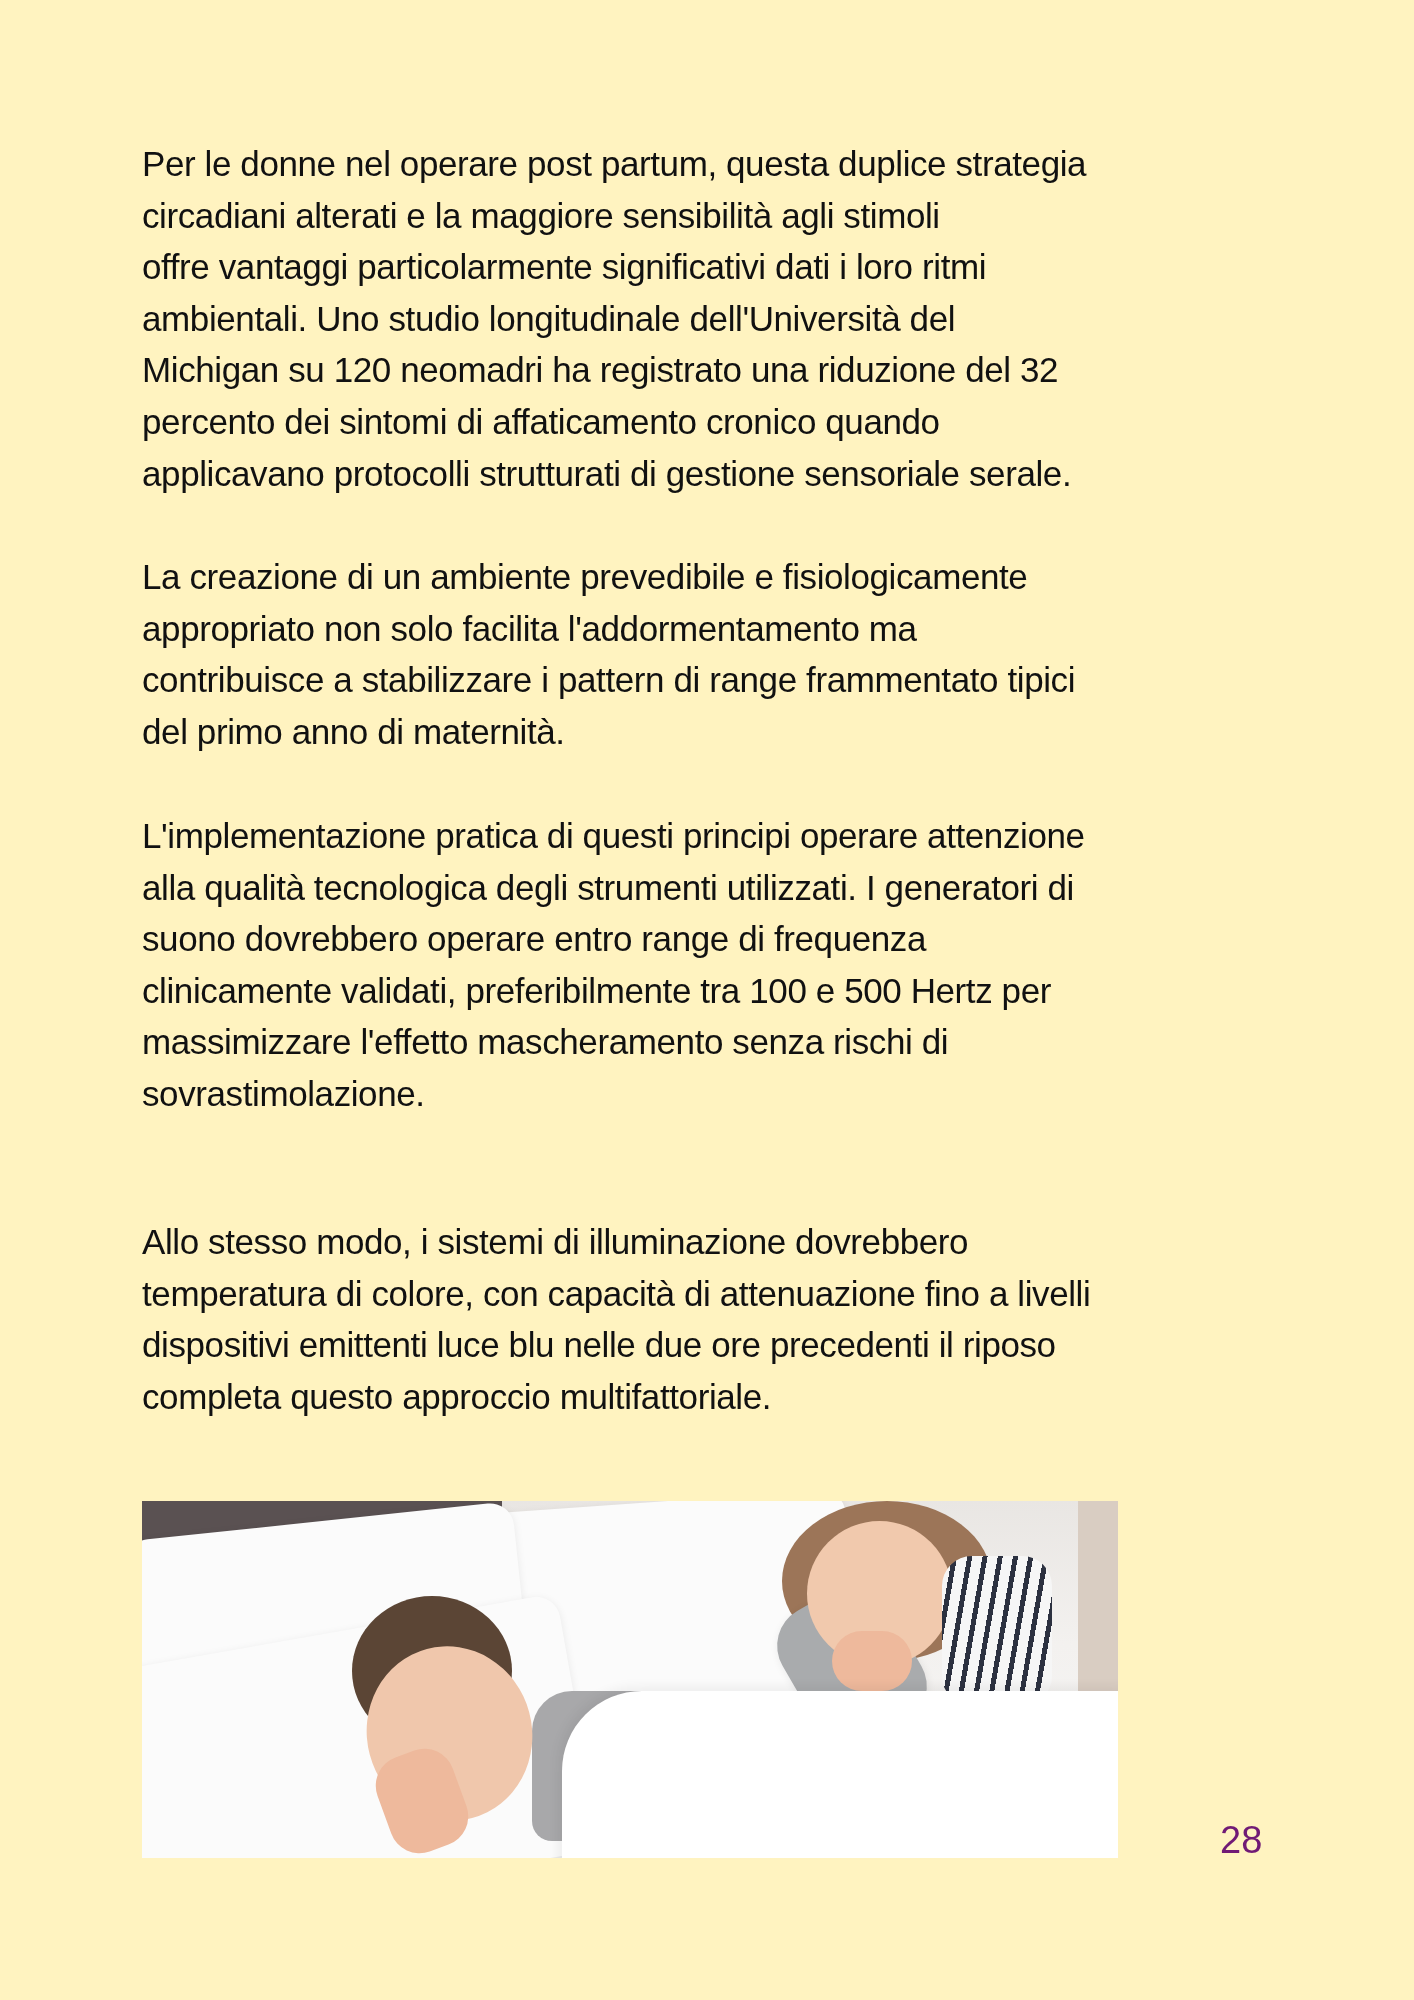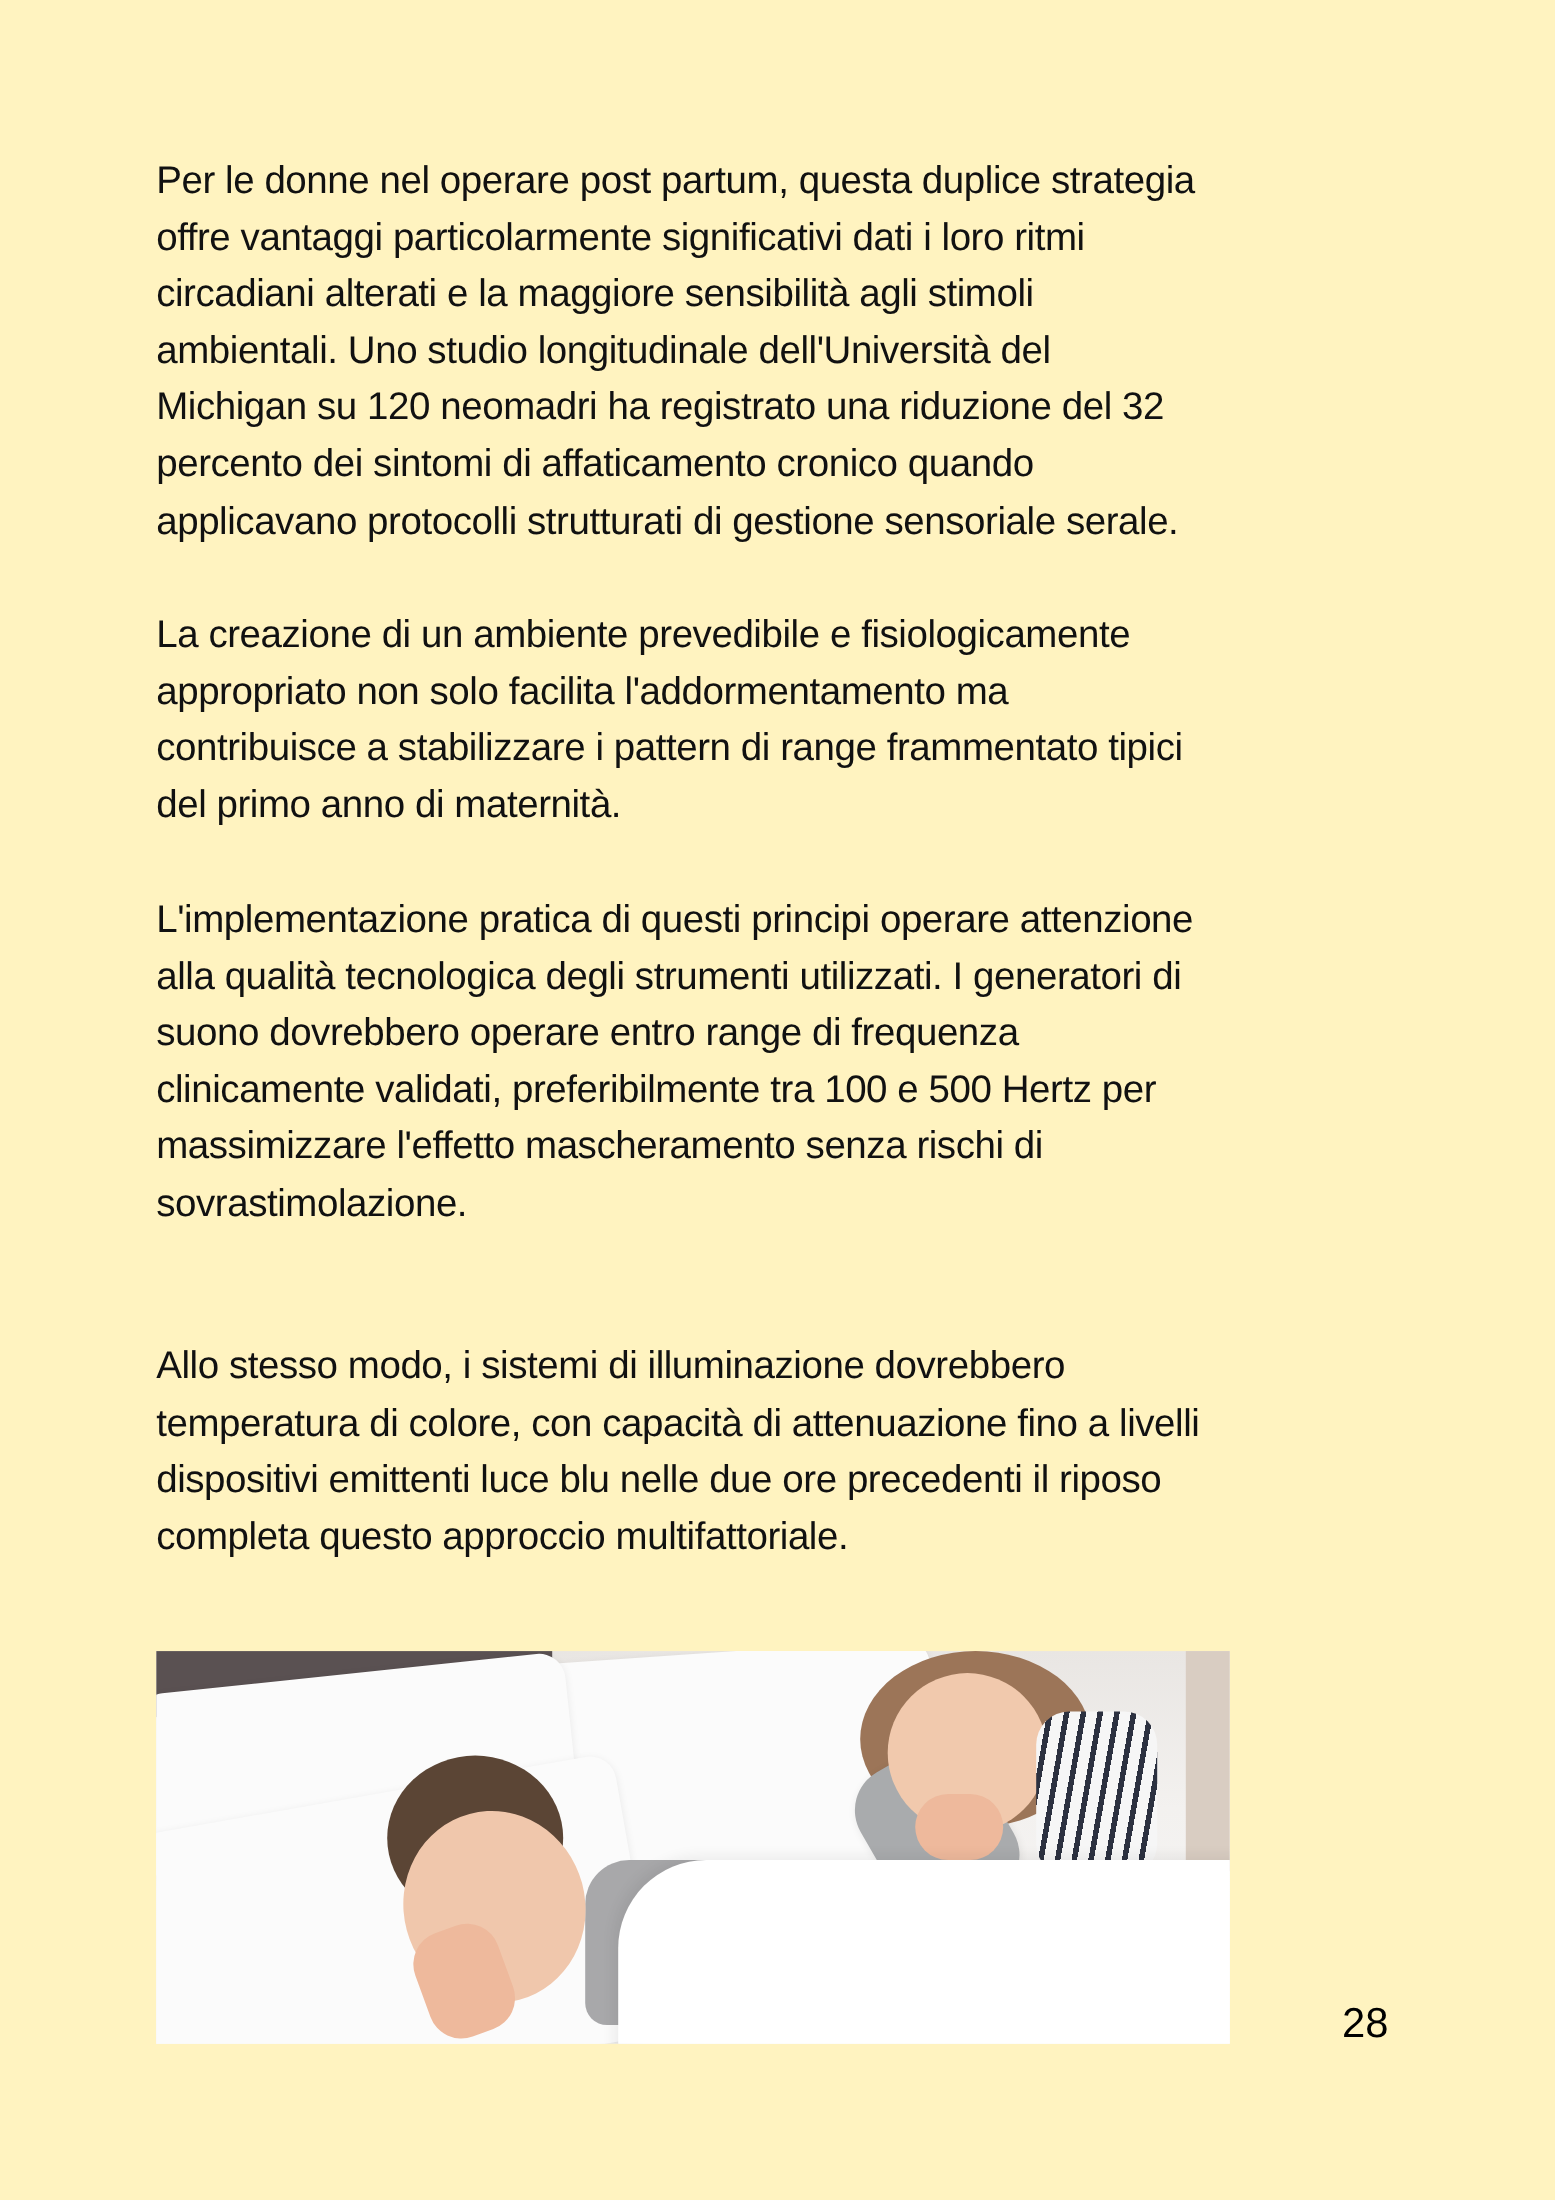--- a/index.html
+++ b/index.html
@@ -66,32 +66,32 @@
       background: #ffffff; border-radius: 80px 40px 0 0;
       box-shadow: -4px -4px 12px rgba(0,0,0,0.06);
     }
     .hand { position: absolute; background: #eeb99c; border-radius: 30px; }
     .hand.boy { left: 240px; top: 250px; width: 80px; height: 100px; transform: rotate(-20deg); }
     .hand.girl { left: 690px; top: 130px; width: 80px; height: 60px; }
     .page-number {
       position: absolute;
       left: 1220px; top: 1818px;
       font-size: 38px; line-height: 44px;
-      color: #000000;
+      color: #701a75;
     }
   </style>
 </head>
 <body>
 
 <div class="page">
 
   <div class="para" id="p1">
     <span class="line">Per le donne nel operare post partum, questa duplice strategia</span>
+    <span class="line">circadiani alterati e la maggiore sensibilità agli stimoli</span>
     <span class="line">offre vantaggi particolarmente significativi dati i loro ritmi</span>
-    <span class="line">circadiani alterati e la maggiore sensibilità agli stimoli</span>
     <span class="line">ambientali. Uno studio longitudinale dell'Università del</span>
     <span class="line">Michigan su 120 neomadri ha registrato una riduzione del 32</span>
     <span class="line">percento dei sintomi di affaticamento cronico quando</span>
     <span class="line">applicavano protocolli strutturati di gestione sensoriale serale.</span>
   </div>
 
   <div class="para" id="p2">
     <span class="line">La creazione di un ambiente prevedibile e fisiologicamente</span>
     <span class="line">appropriato non solo facilita l'addormentamento ma</span>
     <span class="line">contribuisce a stabilizzare i pattern di range frammentato tipici</span>

